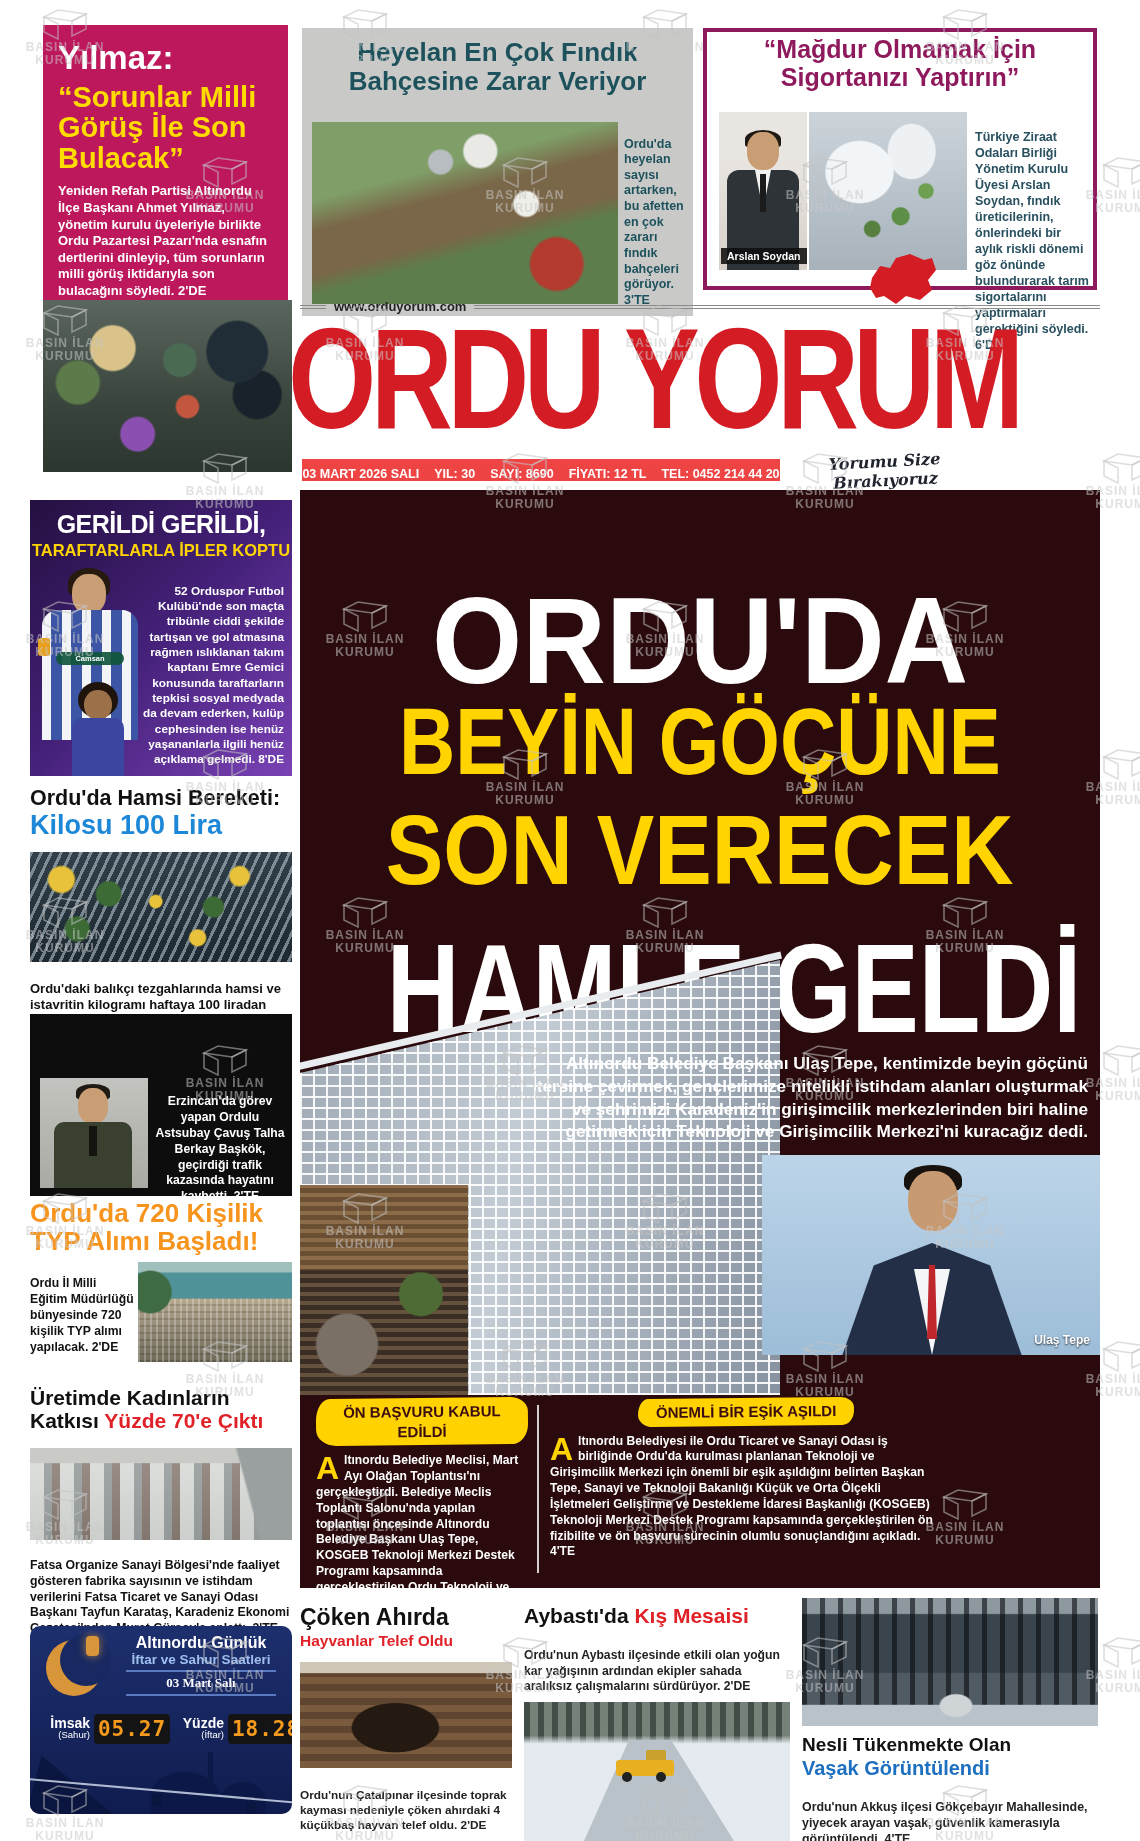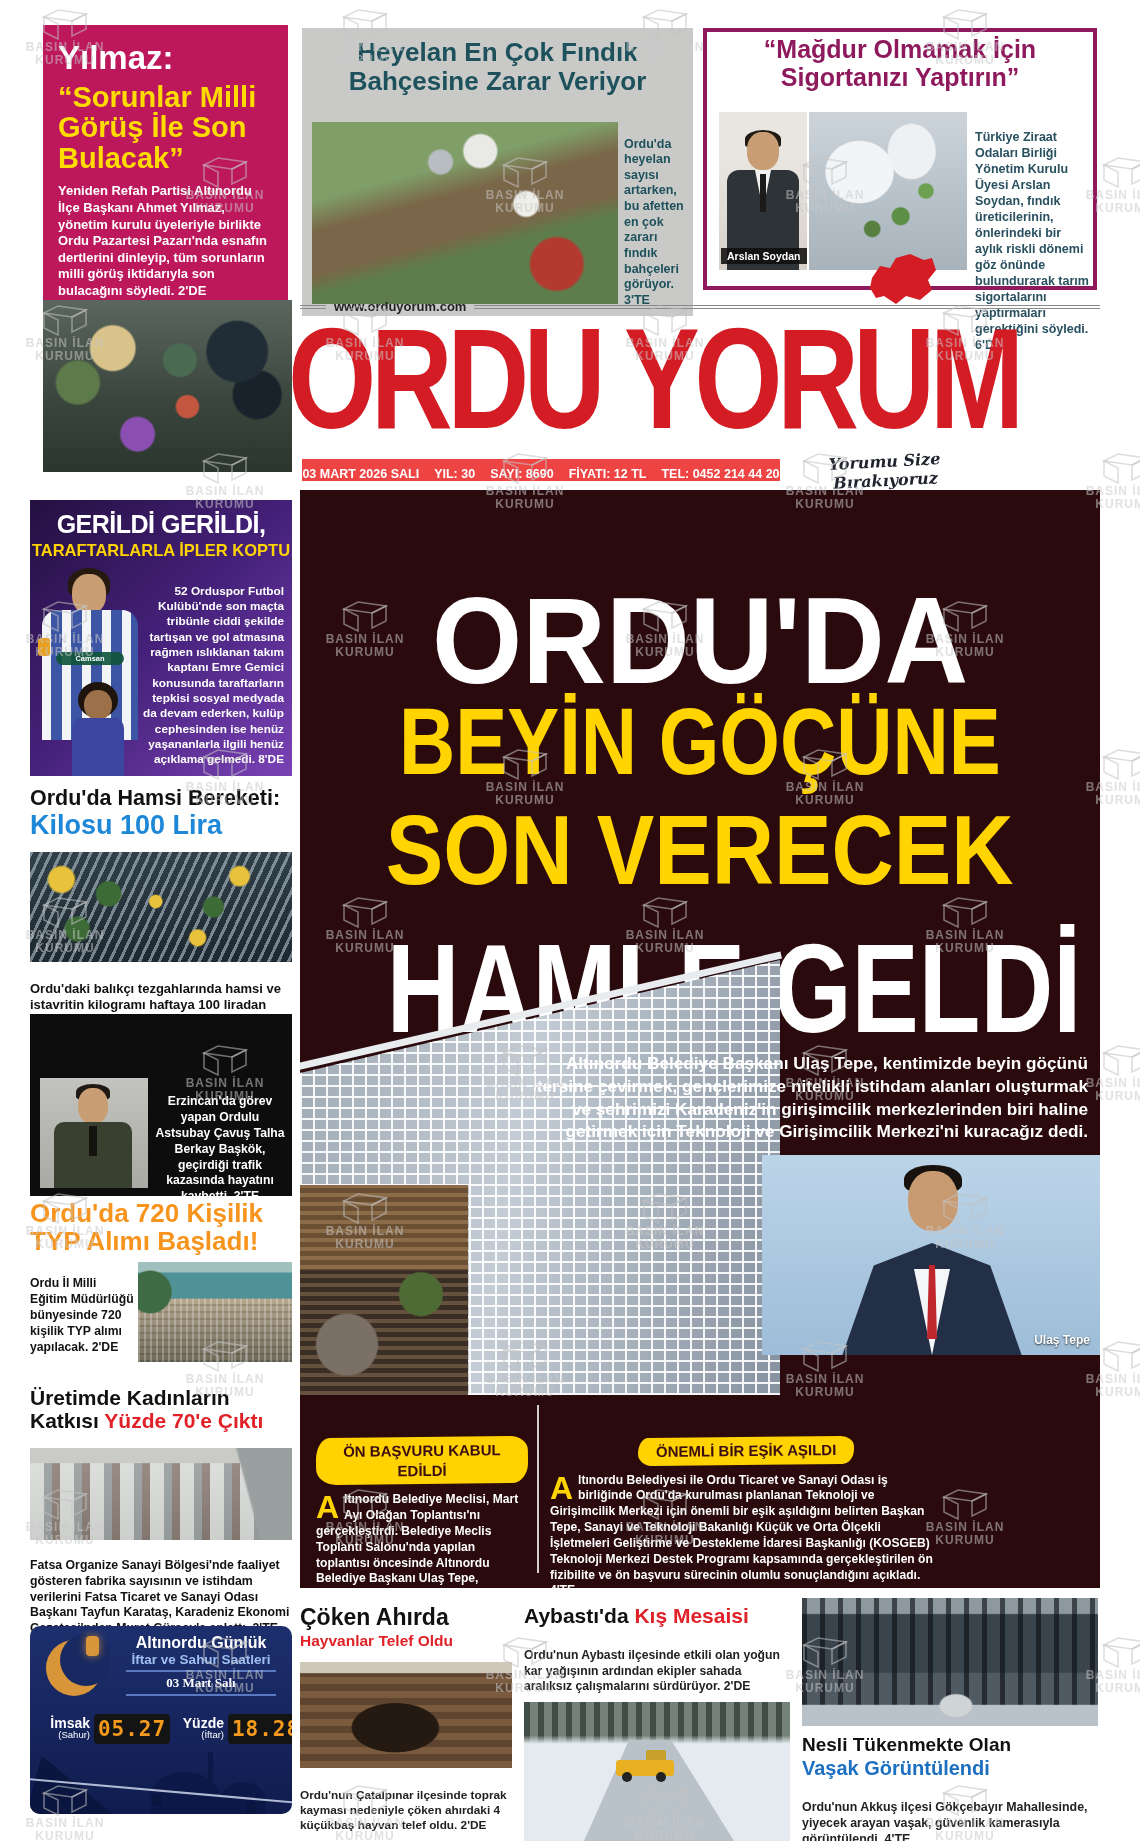--- a/index.html
+++ b/index.html
@@ -183,21 +183,21 @@
   .my-suit{left:58px;bottom:0;width:224px;height:112px;background:#232f47;
            clip-path:polygon(10% 100%,24% 20%,50% 0,76% 20%,90% 100%);}
   .my-shirt{left:152px;bottom:0;width:36px;height:86px;background:#f4f6f8;clip-path:polygon(0 0,100% 0,50% 100%);}
   .my-tie{left:165px;bottom:16px;width:10px;height:74px;background:#c0272d;clip-path:polygon(20% 0,80% 0,100% 100%,0 100%);}
   .my-hair{left:142px;top:10px;width:58px;height:28px;background:#17120d;border-radius:50% 50% 30% 30%;}
   .my-head{left:146px;top:16px;width:50px;height:60px;background:#c89a72;border-radius:46%;}
   .my-cap{right:10px;bottom:8px;color:#fff;font-size:12px;font-weight:bold;text-shadow:0 1px 2px rgba(0,0,0,.8);}
   .brush{display:inline-block;background:#ffd200;color:#3a0d12;font-weight:800;font-size:15px;
          padding:4px 18px;border-radius:14px 18px 16px 20px/22px 14px 20px 16px;transform:rotate(-.6deg);}
   .mcol{position:absolute;color:#fff;font-size:12.1px;font-weight:bold;line-height:1.31;}
-  .mcol .hd{text-align:center;margin-bottom:8px;margin-top:39px;}
+  .mcol .hd{text-align:center;margin-bottom:8px;}
   .dropcap{float:left;color:#ffd400;font-size:32px;font-weight:800;line-height:.85;margin:2px 5px 0 0;}
   .mdiv{left:237px;top:915px;width:2px;height:168px;background:rgba(255,255,255,.8);}
 
   
   .ah-t1{left:300px;top:1604px;width:215px;margin:0;font-size:23px;font-weight:800;color:#111;}
   .ah-t2{left:300px;top:1632px;width:215px;margin:0;font-size:15.5px;font-weight:800;color:#e02127;}
   .ph-barn{left:300px;top:1662px;width:212px;height:106px;background-color:#6b4e35;
     background-image:
       radial-gradient(ellipse at 45% 62%, #241a12 0 26%, transparent 27%),
       linear-gradient(180deg,#cfc7b8 0 10%, transparent 11%),

